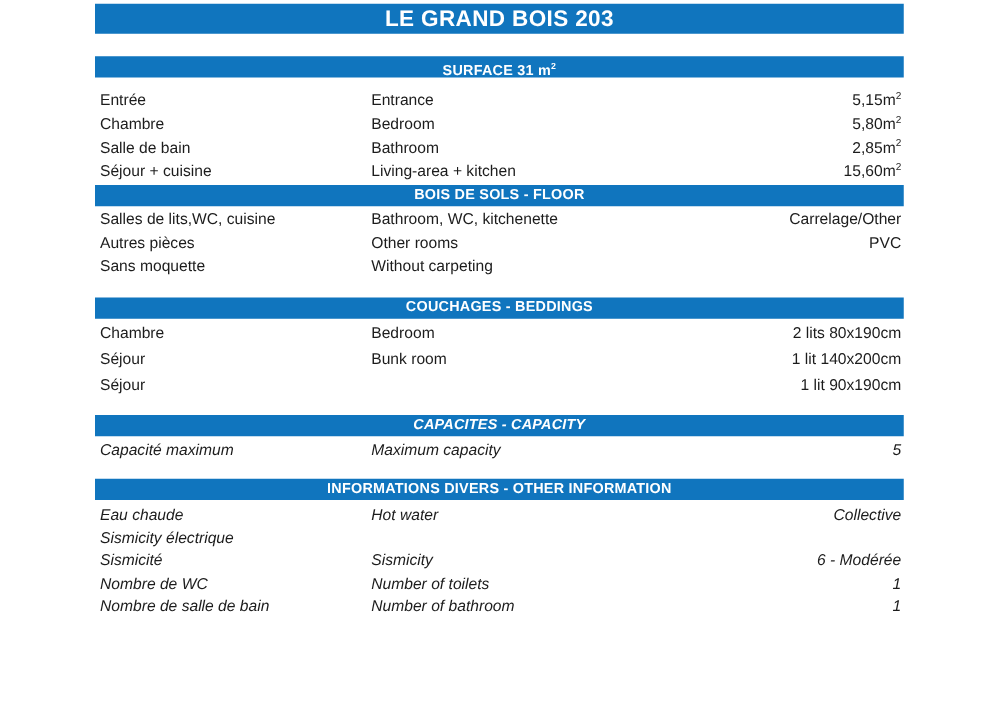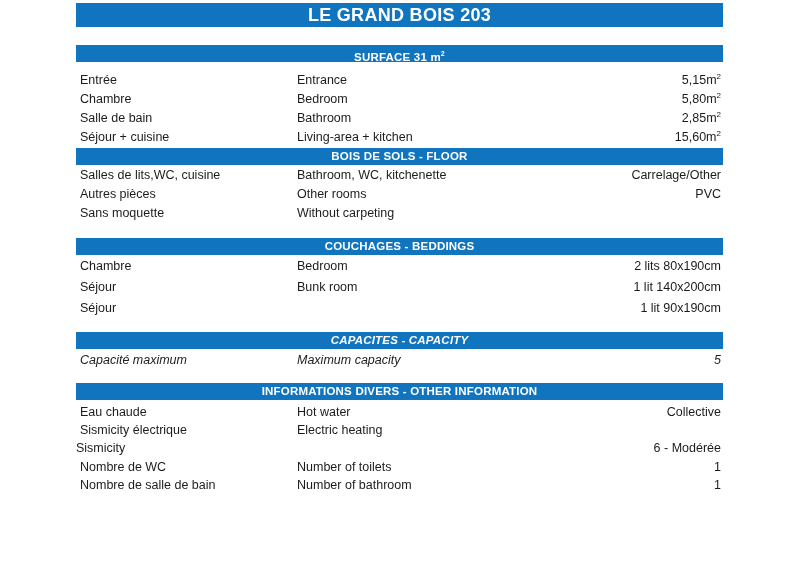--- a/index.html
+++ b/index.html
@@ -34,21 +34,21 @@
   .cell-val { text-align:right; padding-right:2px; white-space:nowrap; }
   .cell-val sup { font-size:8px; }
   .sec-surface .rows { padding-top:8px; }
   .sec-floor { margin-top:2px; }
   .sec-beddings { margin-top:16px; }
   .sec-beddings .row { height:21px; }
   .sec-capacity { margin-top:14px;font-style:italic; }
   .sec-capacity .row { height:17.5px;align-items:flex-end; }
   .sec-info { margin-top:16px; }
   .sec-info .rows { padding-top:3px; }
-  .sec-info .row { height:18.3px; }
+  .sec-info .row { height:18.3px;font-style:italic; }
 </style>
 </head>
 <body style="color: rgb(28, 28, 28);">
 
 <div class="doc">
 
   <div class="bar title-bar">LE GRAND BOIS 203</div>
 
   <div class="section sec-surface">
     <div class="bar section-bar"><span>SURFACE 31 m</span><sup>2</sup></div>
@@ -132,24 +132,24 @@
   <div class="section sec-info">
     <div class="bar section-bar"><span>INFORMATIONS DIVERS - OTHER INFORMATION</span></div>
     <div class="rows">
       <div class="row">
         <span class="cell-fr">Eau chaude</span>
         <span class="cell-en">Hot water</span>
         <span class="cell-val">Collective</span>
       </div>
       <div class="row">
         <span class="cell-fr">Sismicity électrique</span>
-        <span class="cell-en">Electric heating</span>
         <span class="cell-val"></span>
       </div>
       <div class="row">
+        <span class="cell-fr">Sismicité</span>
         <span class="cell-en">Sismicity</span>
         <span class="cell-val">6 - Modérée</span>
       </div>
       <div class="row">
         <span class="cell-fr">Nombre de WC</span>
         <span class="cell-en">Number of toilets</span>
         <span class="cell-val">1</span>
       </div>
       <div class="row">
         <span class="cell-fr">Nombre de salle de bain</span>

